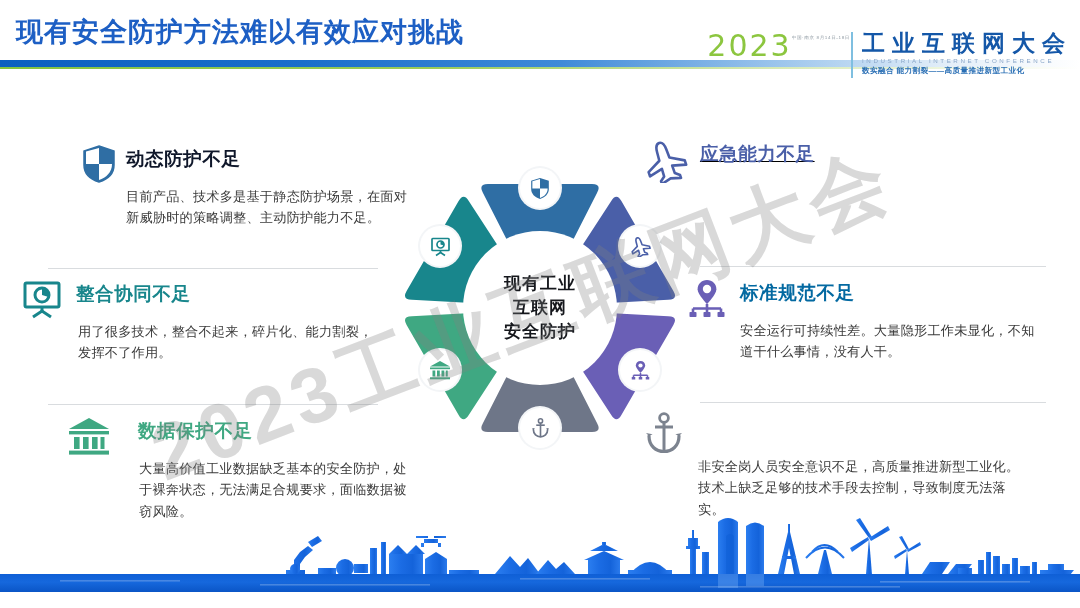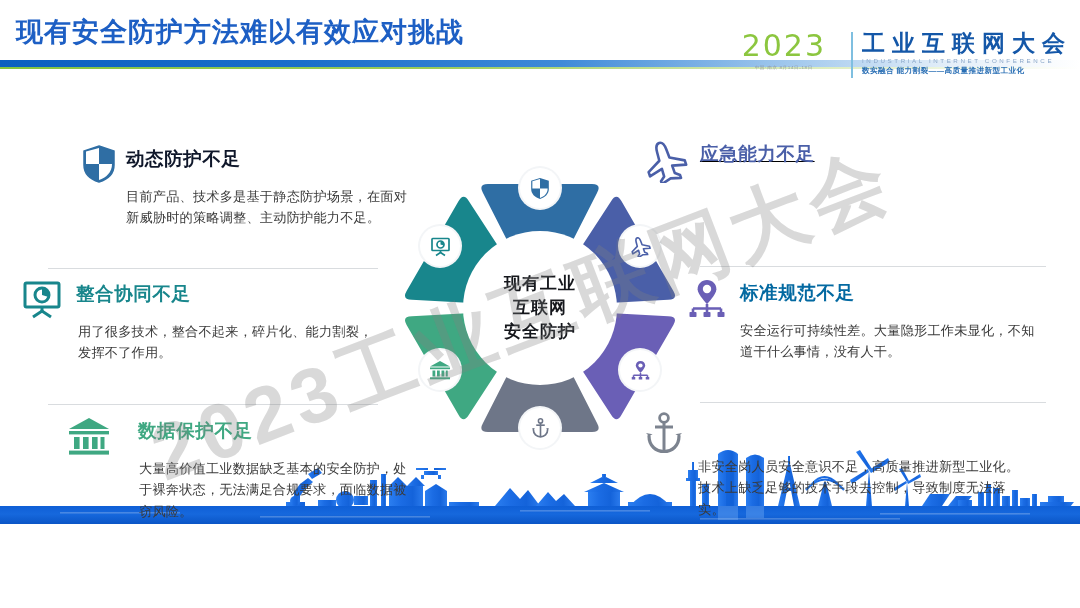--- a/index.html
+++ b/index.html
@@ -2,41 +2,41 @@
 <html><head>
 <meta charset="utf-8">
 <style>
   * { margin:0; padding:0; box-sizing:border-box; }
   html,body { width:1080px; height:608px; overflow:hidden; }
   body {
     font-family:"Liberation Sans","DejaVu Sans",sans-serif;
     background:#ffffff;
     position:relative;
   }
-  #slide { position:absolute; inset:0; width:1080px; height:524px; overflow:hidden; background:#fff; }
+  #slide { position:absolute; inset:0; width:1080px; height:592px; overflow:hidden; background:#fff; }
 
   
   #header-title {
     position:absolute; left:16px; top:14px;
     font-size:27px; font-weight:700; letter-spacing:1px;
     color:#1d5fc4; white-space:nowrap;
   }
   #header-rule { position:absolute; left:0; top:60px; width:1080px; height:9px; }
   #header-rule .blue {
     position:absolute; left:0; top:0; width:1080px; height:7px;
     background:linear-gradient(to right,#0b5fc0 0%,#1a6ecb 28%,#3f8ad8 52%,#9cc5ec 72%,#e4eff9 88%,#ffffff 100%);
   }
   #header-rule .green {
     position:absolute; left:0; top:7px; width:1080px; height:2px;
     background:linear-gradient(to right,#85c43f 0%,#9ccc56 40%,#d7e9b4 72%,#ffffff 100%);
   }
 
   
   #logo { position:absolute; right:8px; top:31px; height:52px; display:flex; align-items:flex-start; }
-  #logo-left { display:flex; flex-direction:column; align-items:center; padding-right:25px; }
+  #logo-left { display:flex; flex-direction:row; padding-right:1px; }
   #logo-year {
     font-size:30px; font-weight:400; letter-spacing:2px; line-height:1;
     color:#8cc63f; font-family:"DejaVu Sans",sans-serif;
   }
   #logo-year-sub {
     font-size:4.6px; color:#8f9aa3; letter-spacing:0.6px;
     margin-top:4px; white-space:nowrap; transform:scale(1,0.95);
   }
   #logo-div { width:2px; background:#7fbfe0; height:46px; margin-top:1px; }
   #logo-right { padding-left:9px; display:flex; flex-direction:column; }

